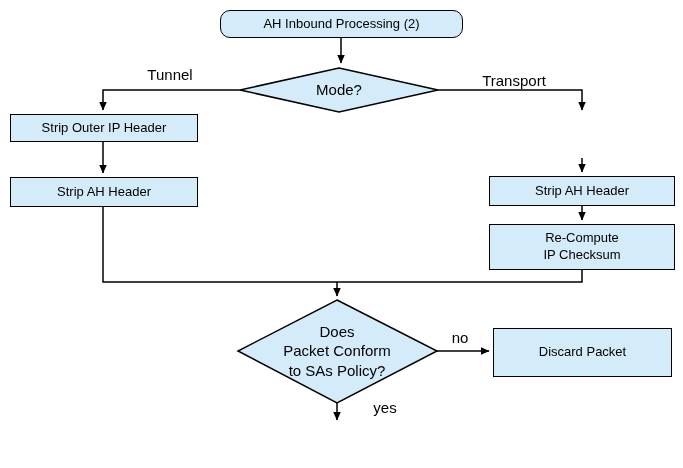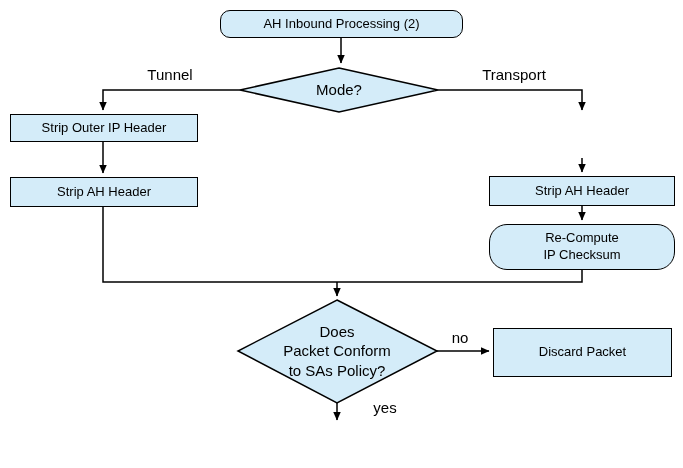--- a/index.html
+++ b/index.html
@@ -97,33 +97,33 @@
 
   <div class="node rounded" style="left:220px; top:10px; width:243px; height:28px;">AH Inbound Processing (2)</div>
 
   <div class="node" style="left:10px; top:114px; width:188px; height:28px;">Strip Outer IP Header</div>
 
   <div class="node" style="left:10px; top:177px; width:188px; height:30px;">Strip AH Header</div>
 
 
   <div class="node" style="left:489px; top:176px; width:186px; height:30px;">Strip AH Header</div>
 
-  <div class="node" style="left:489px; top:224px; width:186px; height:46px;border-radius:18px;">Re-Compute
+  <div class="node" style="left:489px; top:224px; width:186px; height:46px;">Re-Compute
 IP Checksum</div>
 
   <div class="node" style="left:493px; top:328px; width:179px; height:49px;">Discard Packet</div>
 
 
   <div class="diamond-label" style="left:240px; top:79px; width:198px; height:22px;">Mode?</div>
 
   <div class="diamond-label" style="left:237px; top:322px; width:200px; height:58px;">Does
 Packet Conform
 to SAs Policy?</div>
 
   <div class="edge-label" style="left:130px; top:66px; width:80px;">Tunnel</div>
 
-  <div class="edge-label" style="left:468px; top:66px; width:92px;">Transport</div>
+  <div class="edge-label" style="left:468px; top:72px; width:92px;">Transport</div>
 
   <div class="edge-label" style="left:444px; top:329px; width:32px;">no</div>
 
   <div class="edge-label" style="left:365px; top:399px; width:40px;">yes</div>
 
 </div>
 
 </body></html>

